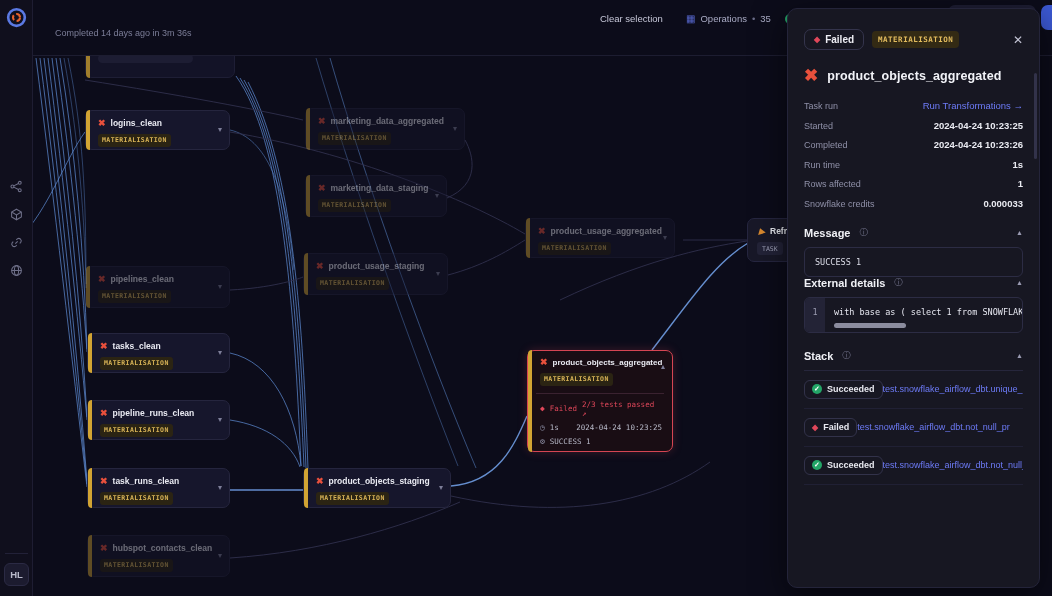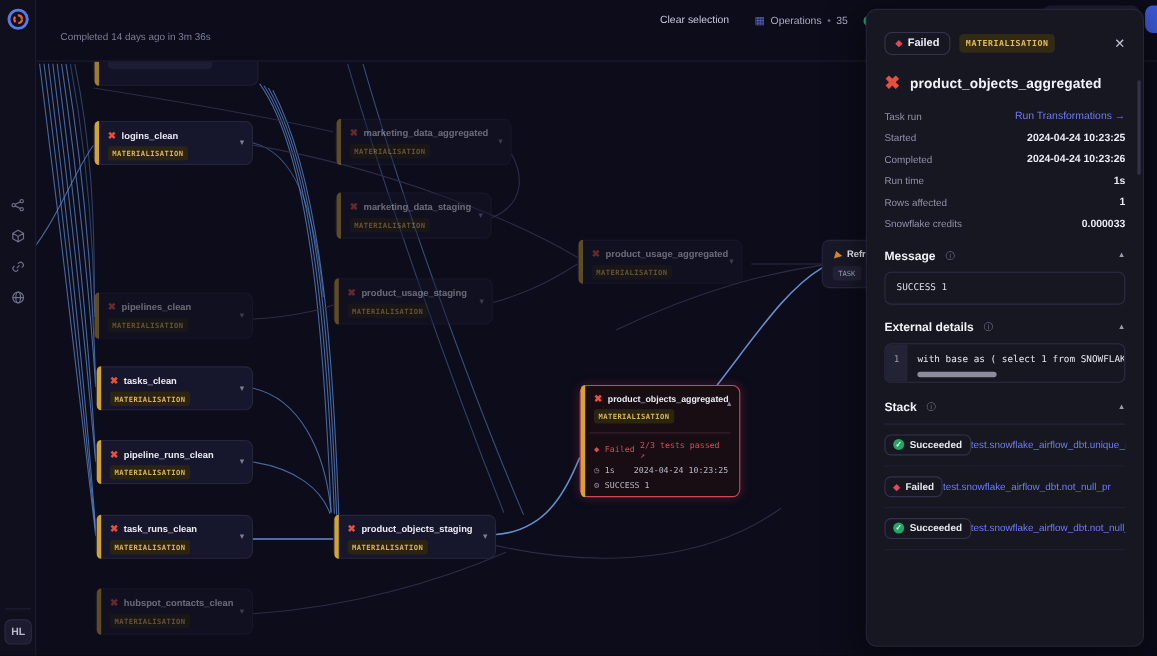--- a/index.html
+++ b/index.html
@@ -88,21 +88,21 @@
                  padding:4px 9px; font-size:10px; font-weight:bold; color:#ededf3; }
   .diam { color:#e0475a; font-size:8px; }
   .p-mat { font-family:"DejaVu Sans Mono",monospace; font-size:7.5px; font-weight:bold; letter-spacing:.5px;
            color:#e3bc5e; background:#332a14; padding:4px 6px; border-radius:4px; }
   .p-close { margin-left:auto; color:#c3c4d4; font-size:12px; cursor:pointer; }
   .p-title-row { display:flex; align-items:center; gap:9px; margin-top:17px; }
   .p-dbt { color:#e8503c; font-size:17px; font-weight:bold; line-height:1; }
   .p-title { font-size:12.5px; font-weight:bold; color:#f2f3f8; letter-spacing:.1px; }
   .p-subtitle { margin-top:7px; font-family:"DejaVu Sans Mono",monospace; font-size:8px; color:#7e8098;
                 line-height:1.7; word-break:break-all; width:225px; }
-  .kv { display:flex; justify-content:space-between; align-items:center; margin-top:8.5px; }
+  .kv { display:flex; justify-content:space-between; align-items:flex-end; margin-top:8.5px; }
   .kv .k { font-size:9px; color:#8f90a8; }
   .kv .v { font-size:9.5px; font-weight:bold; color:#eaebf2; font-family:"Liberation Sans",sans-serif; }
   .kv .v.link { color:#6d7bf7; font-weight:normal; cursor:pointer; }
   .sect-hd { display:flex; align-items:center; gap:9px; margin-top:15px; }
   .sect-hd .t { font-size:11px; font-weight:bold; color:#f0f1f6; }
   .info-ic { color:#73748c; font-size:8.5px; }
   .collapse { margin-left:auto; color:#9a9bb2; font-size:7px; cursor:pointer; }
   .msg-box { margin-top:8px; border:1px solid #2c2c44; border-radius:6px; padding:9px 10px;
              font-family:"DejaVu Sans Mono",monospace; font-size:8.5px; color:#dcdde8; }
   .code-box { margin-top:8px; border:1px solid #2c2c44; border-radius:6px; display:flex; overflow:hidden; }
@@ -384,21 +384,21 @@
       <span class="v">0.000033</span>
     </div>
 
     <div class="sect-hd" style="margin-top:18px;">
       <span class="t">Message</span>
       <span class="info-ic">ⓘ</span>
       <span class="collapse">▲</span>
     </div>
     <div class="msg-box">SUCCESS 1</div>
 
-    <div class="sect-hd" style="margin-top:15px;">
+    <div class="sect-hd" style="margin-top:0;">
       <span class="t">External details</span>
       <span class="info-ic">ⓘ</span>
       <span class="collapse">▲</span>
     </div>
     <div class="code-box">
       <div class="gutter">1</div>
       <div class="code-area">
         <span>with base as ( select 1 from SNOWFLAKE</span>
         <div class="hscroll"></div>
       </div>

